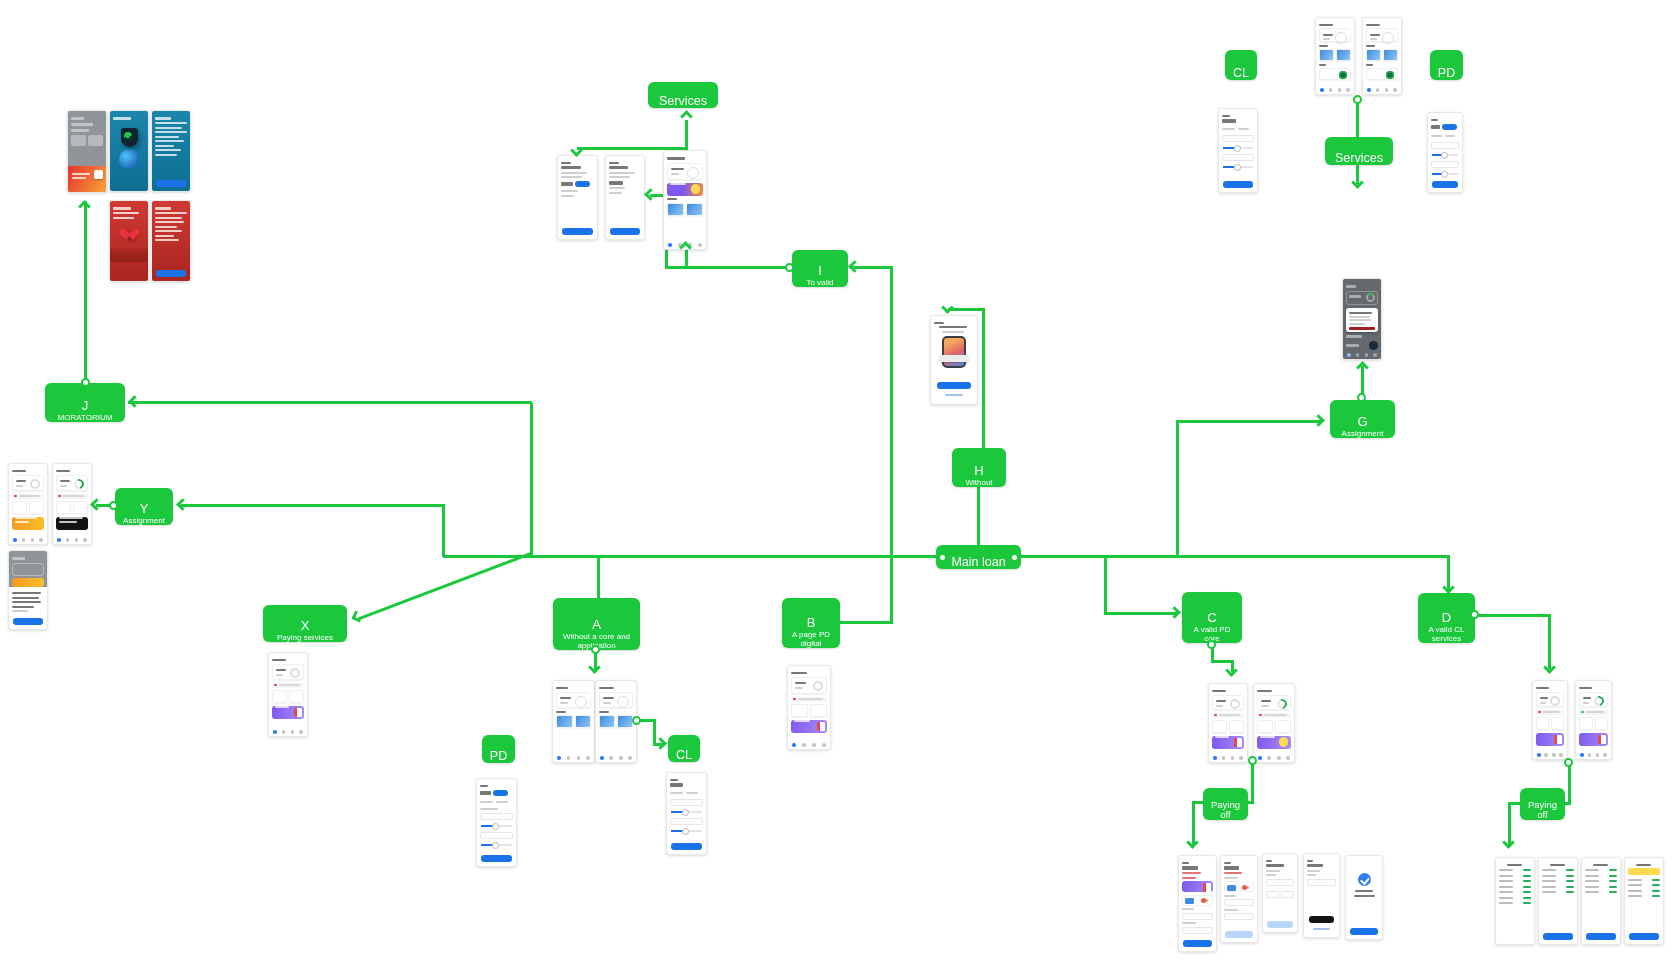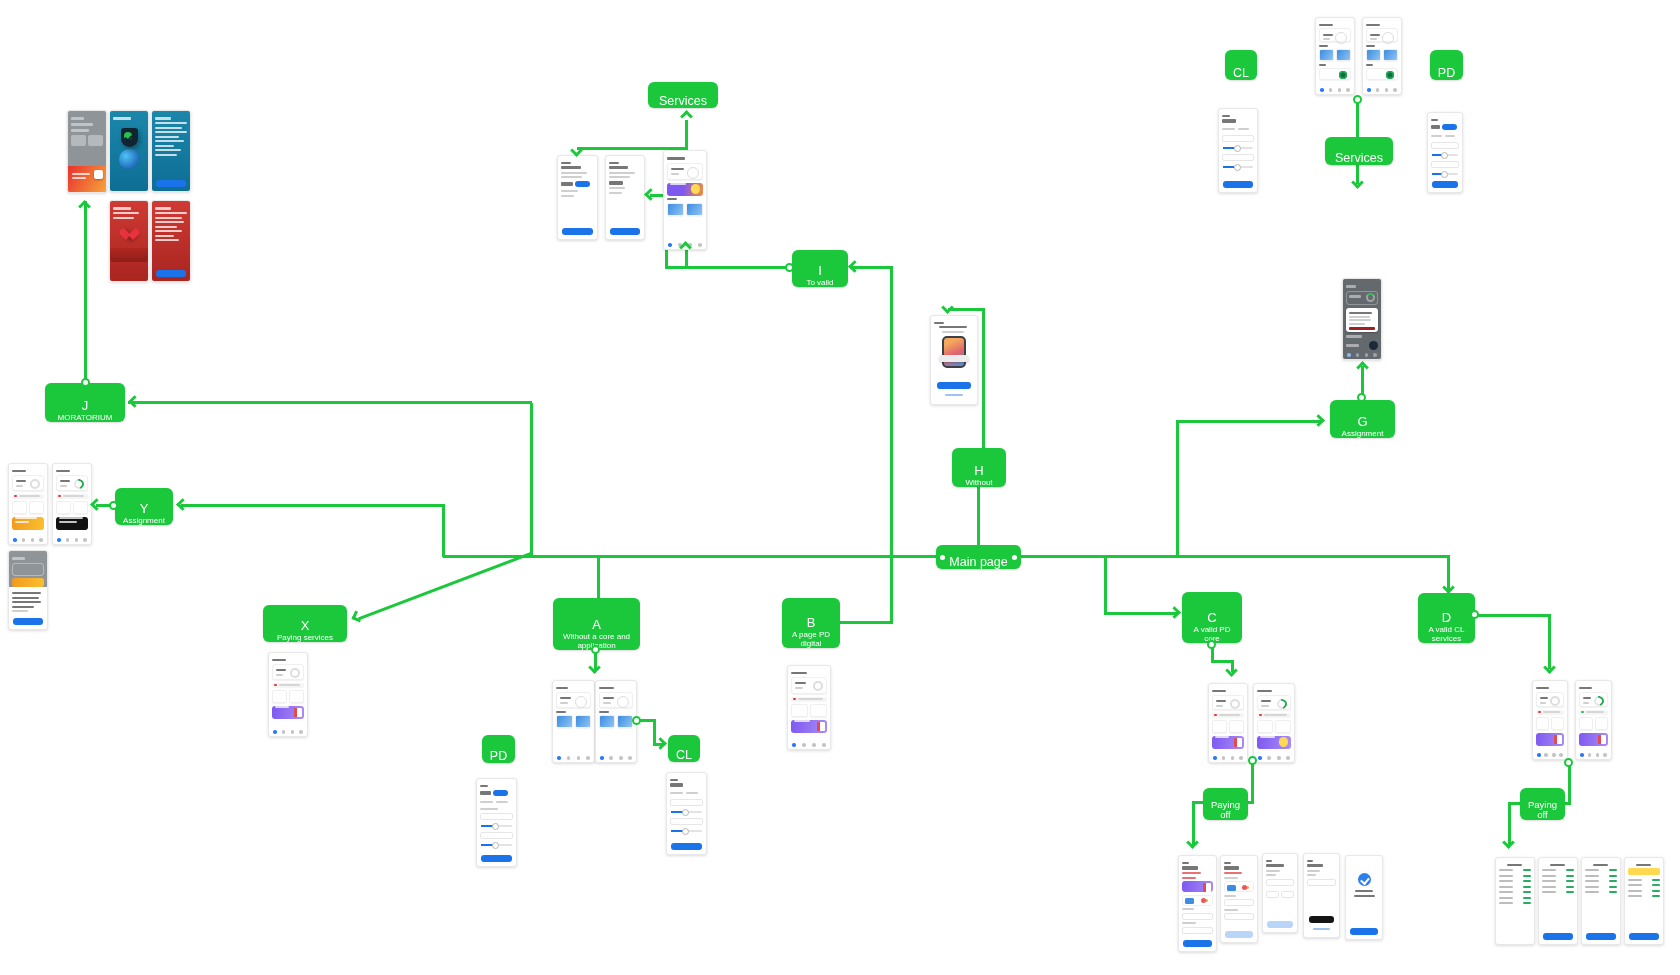--- a/index.html
+++ b/index.html
@@ -192,21 +192,21 @@
     </div>
   <div class="node" style="left:553px;top:598px;width:87px;height:52px">
       <span class="nl">A</span>
       <span class="ns">Without a core and application</span>
     </div>
   <div class="node" style="left:782px;top:598px;width:58px;height:50px">
       <span class="nl">B</span>
       <span class="ns">A page PD digital</span>
     </div>
   <div class="node main" style="left:936px;top:545px;width:85px;height:24px">
-      <span class="one">Main page</span>
+      <span class="one">Main loan</span>
     </div>
   <div class="node" style="left:952px;top:448px;width:54px;height:39px">
       <span class="nl">H</span>
       <span class="ns">Without</span>
     </div>
   <div class="node" style="left:1182px;top:592px;width:60px;height:51px">
       <span class="nl">C</span>
       <span class="ns">A valid PD core</span>
     </div>
   <div class="node" style="left:1418px;top:593px;width:57px;height:50px">

